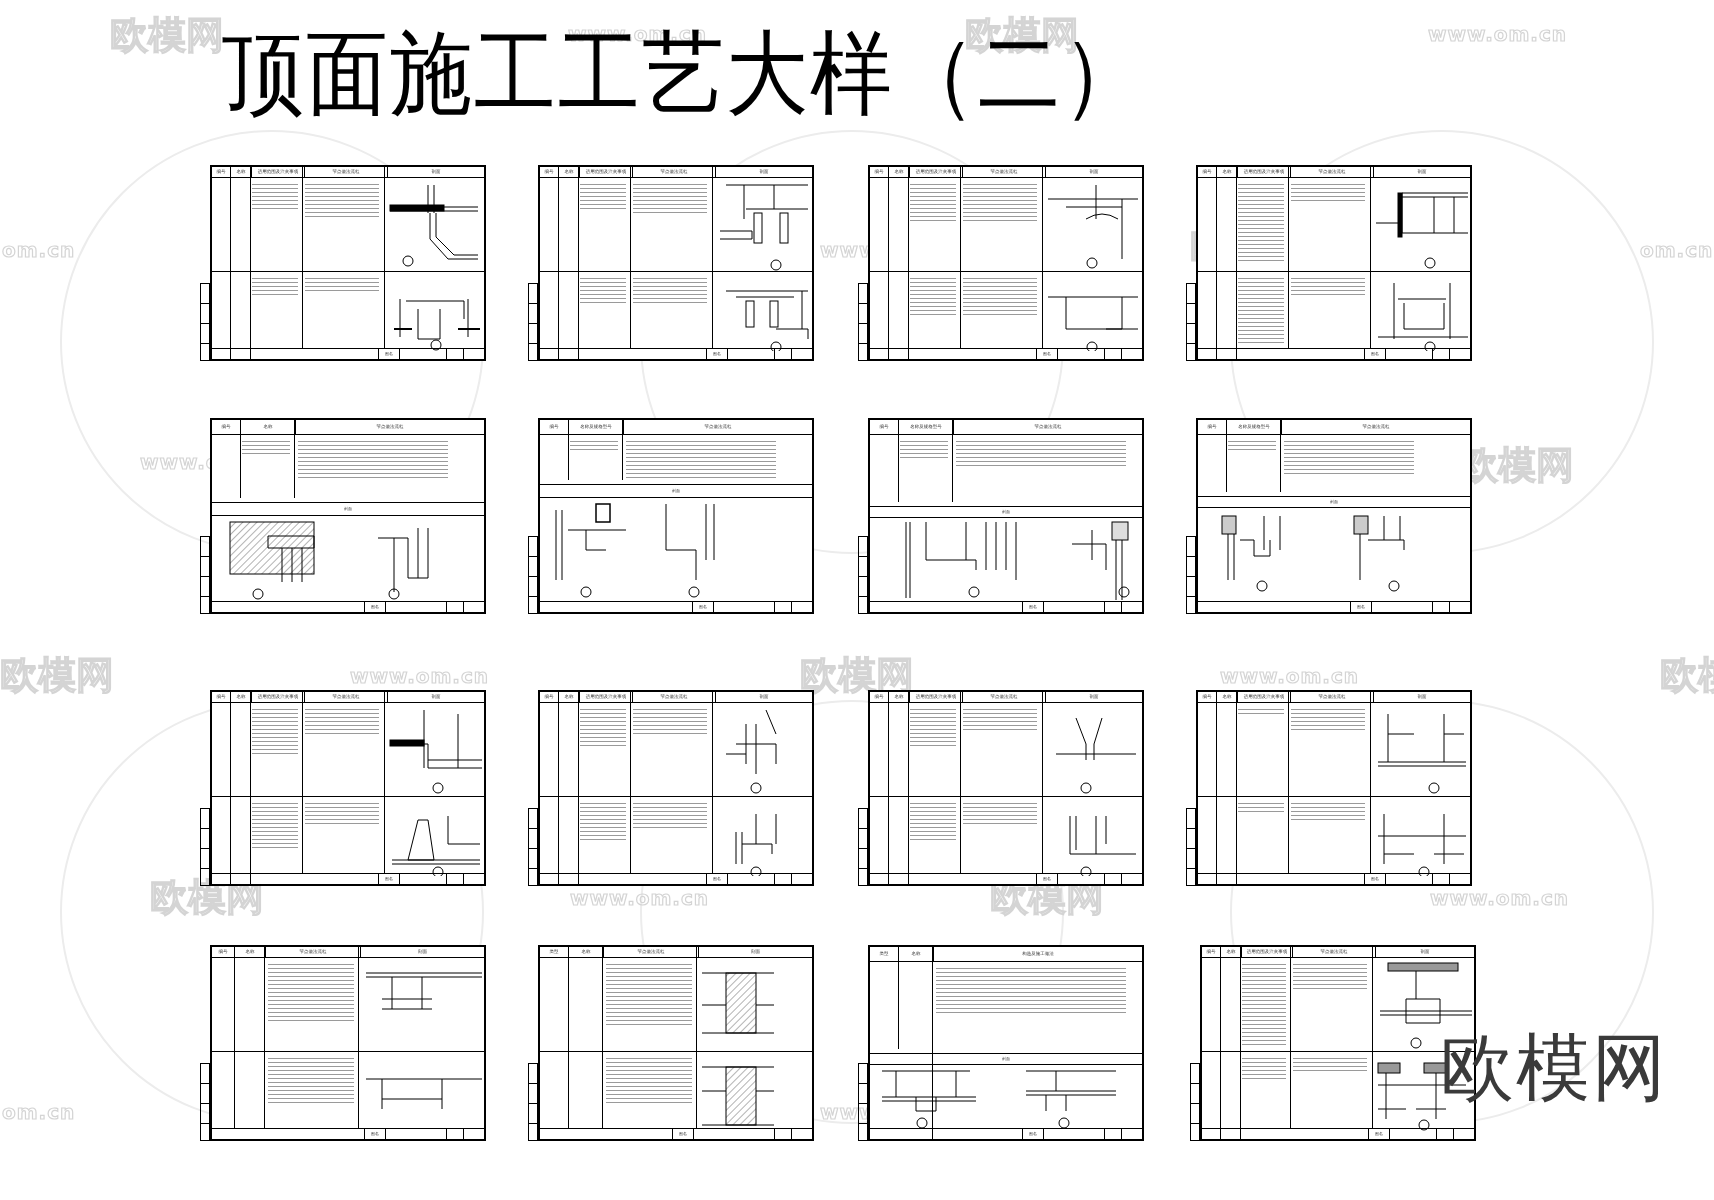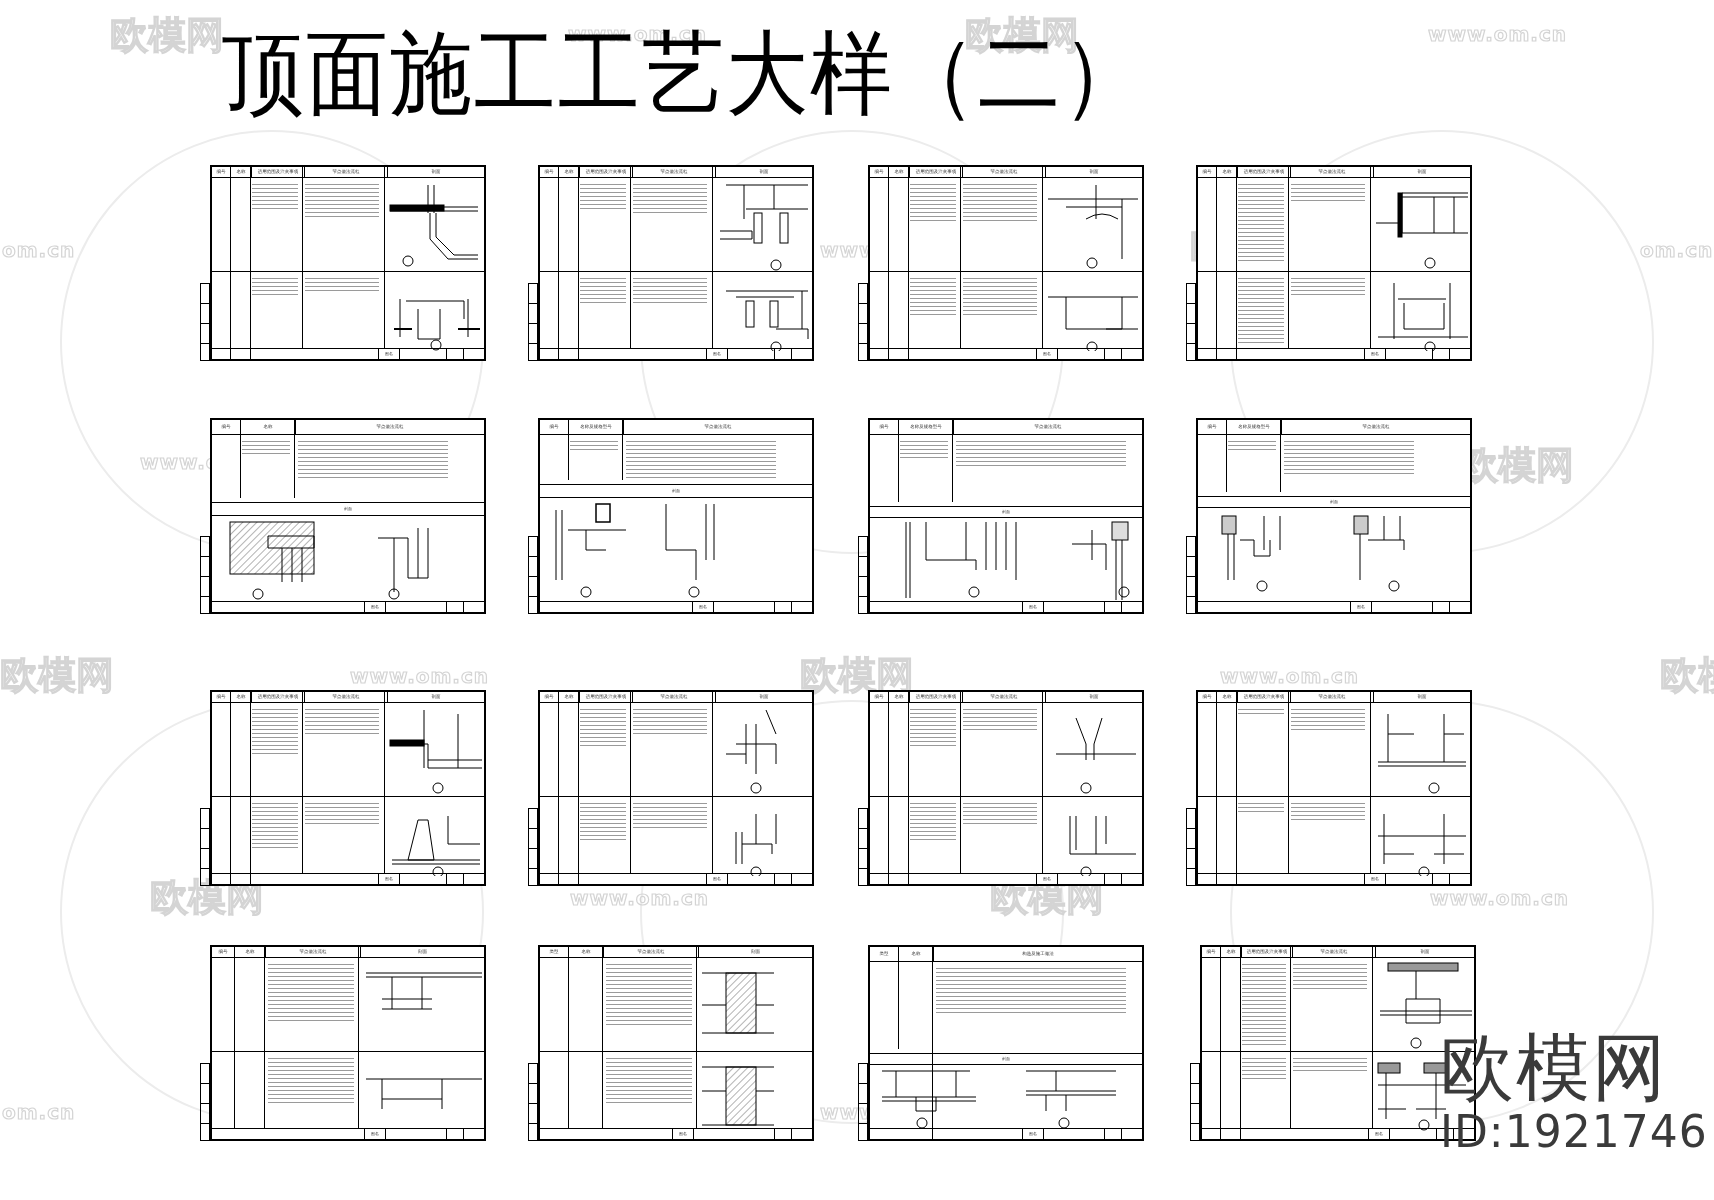--- a/index.html
+++ b/index.html
@@ -689,14 +689,13 @@
       <span style="width:20px">图名</span>
       <span style="width:46px"></span>
       <span style="width:16px"></span>
       <span style="width:20px"></span>
     </div>
   </div>
 </div>
 
 <div class="bigwm">
   <div class="b1">欧模网</div>
-  <div class="b2">ID:1921746</div>
 </div>
 
 </body></html>

